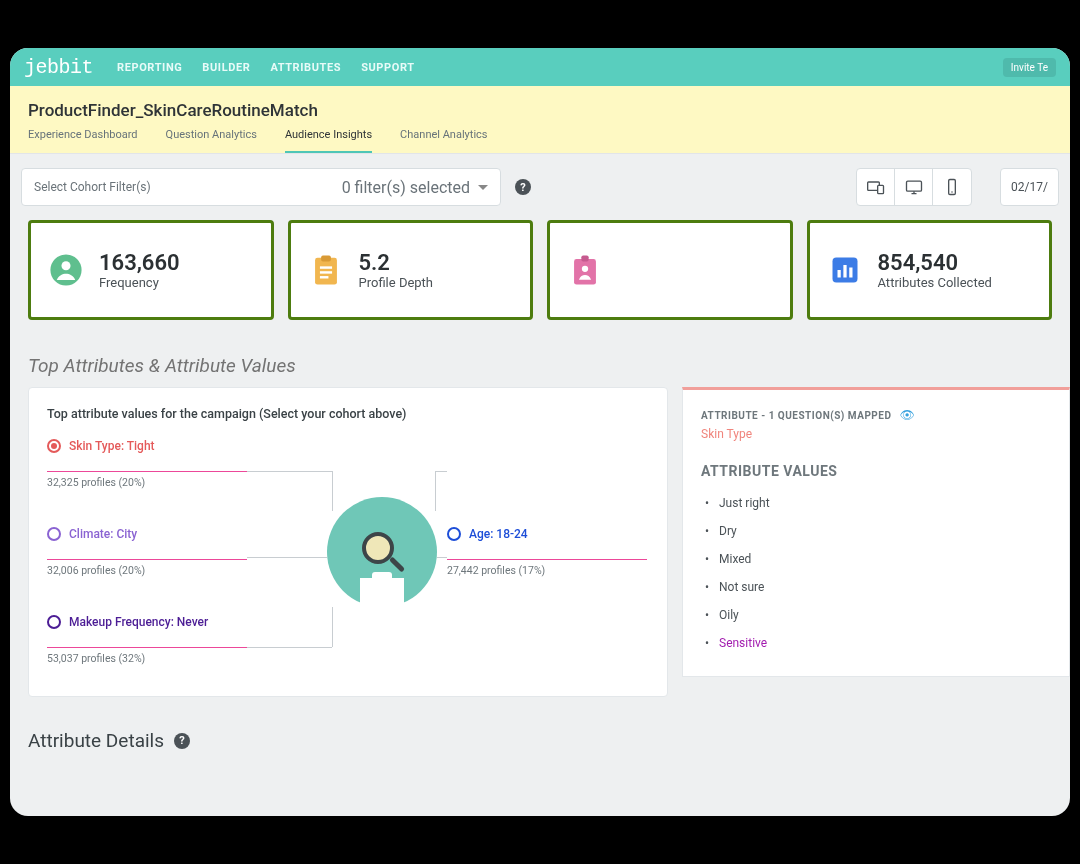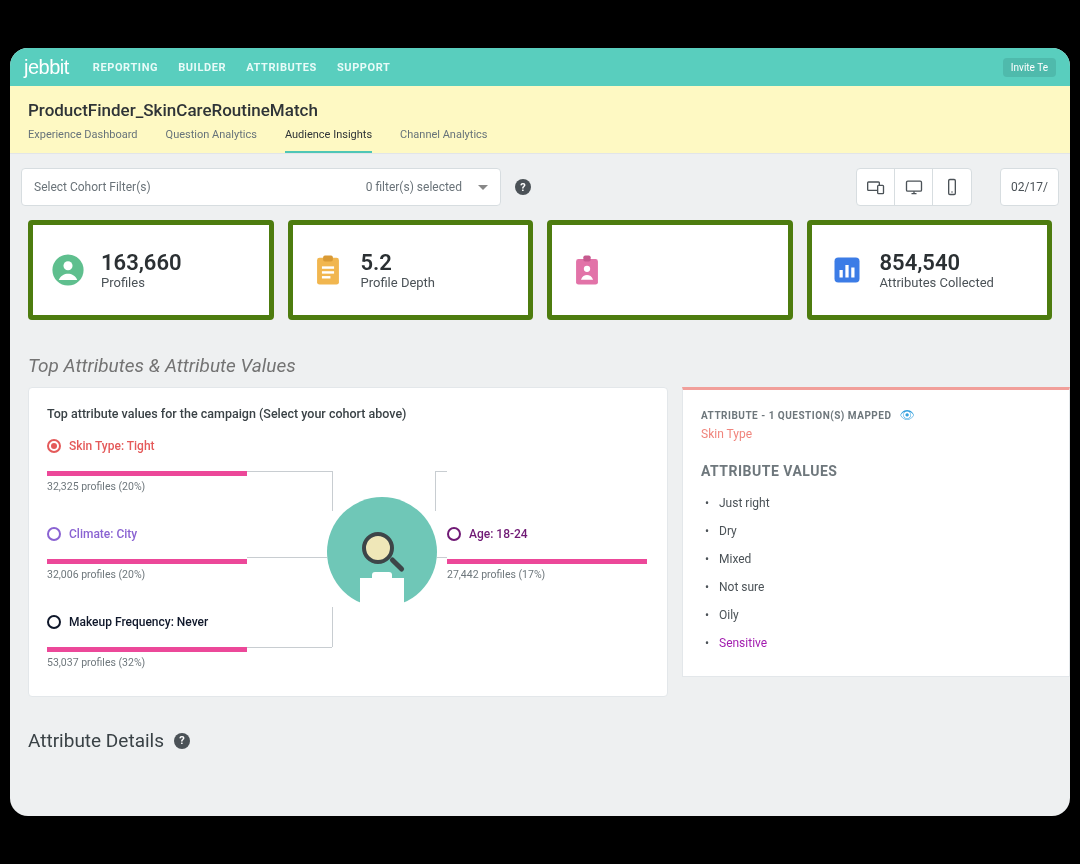--- a/index.html
+++ b/index.html
@@ -1,63 +1,63 @@
 <!DOCTYPE html>
 <html><head>
 <meta charset="utf-8">
 <style>
   * { box-sizing: border-box; margin: 0; padding: 0; }
   body { background:#000; font-family: -apple-system, BlinkMacSystemFont, "Segoe UI", Roboto, Helvetica, Arial, sans-serif; width:1080px; height:864px; overflow:hidden; }
   .window { position:absolute; left:10px; top:48px; width:1060px; height:768px; background:#eef0f1; border-radius:18px; overflow:hidden; box-shadow:0 6px 40px rgba(0,0,0,.5);}
   .topbar { background:#59cebe; color:#fff; height:38px; display:flex; align-items:center; padding:0 14px; }
-  .logo { font-family: Liberation Sans, sans-serif; font-size:20px; font-weight:500; letter-spacing:-0.5px; margin-right:24px; }
+  .logo { font-family: Liberation Mono, monospace; font-size:20px; font-weight:500; letter-spacing:-0.5px; margin-right:24px; }
   .navitem { font-size:11px; font-weight:700; letter-spacing:.6px; margin-right:20px; color:#e8fbf8; cursor:pointer;}
   .invite { margin-left:auto; background:#4fbaac; color:#fff; font-size:10px; padding:4px 8px; border-radius:4px;}
   .titlebar { background:#fef9c3; border-bottom:1px solid #e2e5e8; padding:14px 18px 0 18px; }
   .page-title { font-size:17px; color:#2f3437; font-weight:500; margin-bottom:8px;}
   .subtabs { display:flex; gap:28px; }
   .subtab { font-size:11px; color:#67737a; padding-bottom:10px; cursor:pointer; border-bottom:2px solid transparent;}
   .subtab.active { color:#2f3437; border-bottom-color:#4fc6b6;}
   .filterrow { display:flex; align-items:center; padding:14px 11px; gap:14px;}
   .cohort-select { background:#fff; border:1px solid #d7dde0; border-radius:4px; height:38px; width:480px; display:flex; align-items:center; padding:0 12px; font-size:12px; color:#6a7379;}
   .cohort-select .ph { flex:0 0 auto;}
   .cohort-select .mid { flex:1;}
-  .cohort-select .cnt { font-size:12px; color:#6a7379; margin-right:16px;}
+  .cohort-select .cnt { font-size:16px; color:#6a7379; margin-right:8px;}
   .caret { width:0;height:0;border-left:5px solid transparent;border-right:5px solid transparent;border-top:5px solid #888;}
   .help { width:16px;height:16px;border-radius:50%;background:#4b5257;color:#fff;font-size:11px;font-weight:700; display:flex;align-items:center;justify-content:center;}
   .spacer { flex:1;}
   .device-group { display:flex; background:#fff; border:1px solid #d7dde0; border-radius:4px; overflow:hidden; height:38px;}
   .device-btn { width:38px; display:flex; align-items:center; justify-content:center; border-right:1px solid #d7dde0; cursor:pointer;}
   .device-btn:last-child { border-right:none;}
   .date-chip { margin-left:14px; background:#fff; border:1px solid #d7dde0; border-radius:4px; height:38px; padding:0 10px; display:flex; align-items:center; font-size:12px; color:#4b5257;}
   .cards { display:flex; gap:14px; padding:0 18px 14px 18px;}
-  .card { background:#fff; border:5px solid #4d7c0f; border-radius:4px; flex:1; height:100px; display:flex; align-items:center; padding:0 18px; gap:16px;}
+  .card { background:#fff; border:3px solid #4d7c0f; border-radius:4px; flex:1; height:100px; display:flex; align-items:center; padding:0 18px; gap:16px;}
   .card-ico { width:34px; height:34px; border-radius:4px; display:flex; align-items:center; justify-content:center;}
   .card-val { font-size:22px; font-weight:600; color:#2b3033;}
   .card-lbl { font-size:13px; color:#4b5257;}
   .c-green { color:#58b187; }
   .c-orange { color:#f1b64f; }
   .c-pink { color:#e273a8; }
   .c-blue { color:#3c7ce6; }
   .pct { color:#d33f85; font-weight:600; margin-left:6px;}
   .section-h { font-size:19px; color:#737373; padding:20px 18px 10px 18px; font-weight:400;font-style:italic;}
   .row2 { display:flex; gap:0; padding:0 0 0 18px; align-items:flex-start;}
   .panel-left { background:#fff; border:1px solid #e3e7ea; border-radius:4px; flex:0 0 640px; padding:18px 18px 28px 18px; position:relative; height:310px;}
   .panel-left h3 { font-size:12.5px; color:#3a4246; font-weight:500; margin-bottom:18px;}
   .attr-grid { position:relative; height:240px;}
   .attr-item { position:absolute; width:200px;}
   .attr-head { display:flex; align-items:center; gap:8px; font-size:12px; font-weight:500;}
   .radio { width:14px;height:14px;border:2px solid;border-radius:50%; display:inline-flex; align-items:center; justify-content:center; flex-shrink:0;}
   .radio.filled::after { content:""; width:6px;height:6px;border-radius:50%; background:currentColor;}
-  .attr-sub { font-size:10.5px; color:#6e777c; margin-top:18px; border-top:5px solid #ec4899; padding-top:4px;}
+  .attr-sub { font-size:10.5px; color:#6e777c; margin-top:18px; border-top:1px solid #ec4899; padding-top:4px;}
   .c-red { color:#e45a5a;}
   .c-vio { color:#8a63d2;}
-  .c-teal { color:#0f172a;}
+  .c-teal { color:#4c1d95;}
   .c-ora { color:#e89b3b;}
-  .c-blu { color:#701a75;}
+  .c-blu { color:#1d4ed8;}
   .center-circle { position:absolute; left:280px; top:58px; width:110px; height:110px; border-radius:50%; background:#6fc7b7; display:flex; align-items:center; justify-content:center;}
   .mag { width:44px;height:44px; position:relative;}
   .mag .lens { position:absolute; width:32px;height:32px; border:4px solid #3d4548; border-radius:50%; background:#efe7b8; left:2px; top:2px;}
   .mag .handle { position:absolute; width:18px; height:5px; background:#3d4548; transform:rotate(45deg); left:28px; top:32px; border-radius:3px;}
   .conn { position:absolute; border-top:1px solid #c8cdd1;}
   .conn.v { border-top:none; border-left:1px solid #c8cdd1;}
   .panel-right { background:#fff; border:1px solid #e3e7ea; border-top:3px solid #f19f9a; margin-left:14px; flex:1; max-width:400px; padding:14px 18px; height:290px; position:relative;}
   .panel-right .ah { font-size:10px; letter-spacing:.5px; color:#6e777c; font-weight:700;}
   .panel-right .eye { color:#34a0de; font-size:12px; margin-left:4px;}
   .panel-right .anm { color:#f0857d; font-size:12px; margin-top:4px;}
@@ -132,21 +132,21 @@
     <div class="card">
       <div class="card-ico c-green">
         <svg width="34" height="34" viewBox="0 0 24 24">
             <circle cx="12" cy="12" r="11" fill="#5fbf8e"></circle>
             <circle cx="12" cy="9" r="3.2" fill="#fff"></circle>
             <path d="M5.5 19c1.4-3 4-4.3 6.5-4.3s5.1 1.3 6.5 4.3" fill="#fff"></path>
           </svg>
       </div>
       <div>
         <div class="card-val">163,660</div>
-        <div class="card-lbl">Profiles</div>
+        <div class="card-lbl">Frequency</div>
       </div>
     </div>
     <div class="card">
       <div class="card-ico c-orange">
         <svg width="30" height="34" viewBox="0 0 24 28">
             <rect x="3" y="4" width="18" height="22" rx="2" fill="#f1b64f"></rect>
             <rect x="8" y="2" width="8" height="5" rx="1.5" fill="#d99a35"></rect>
             <rect x="7" y="11" width="10" height="2" fill="#fff"></rect>
             <rect x="7" y="15" width="10" height="2" fill="#fff"></rect>
             <rect x="7" y="19" width="7" height="2" fill="#fff"></rect>

